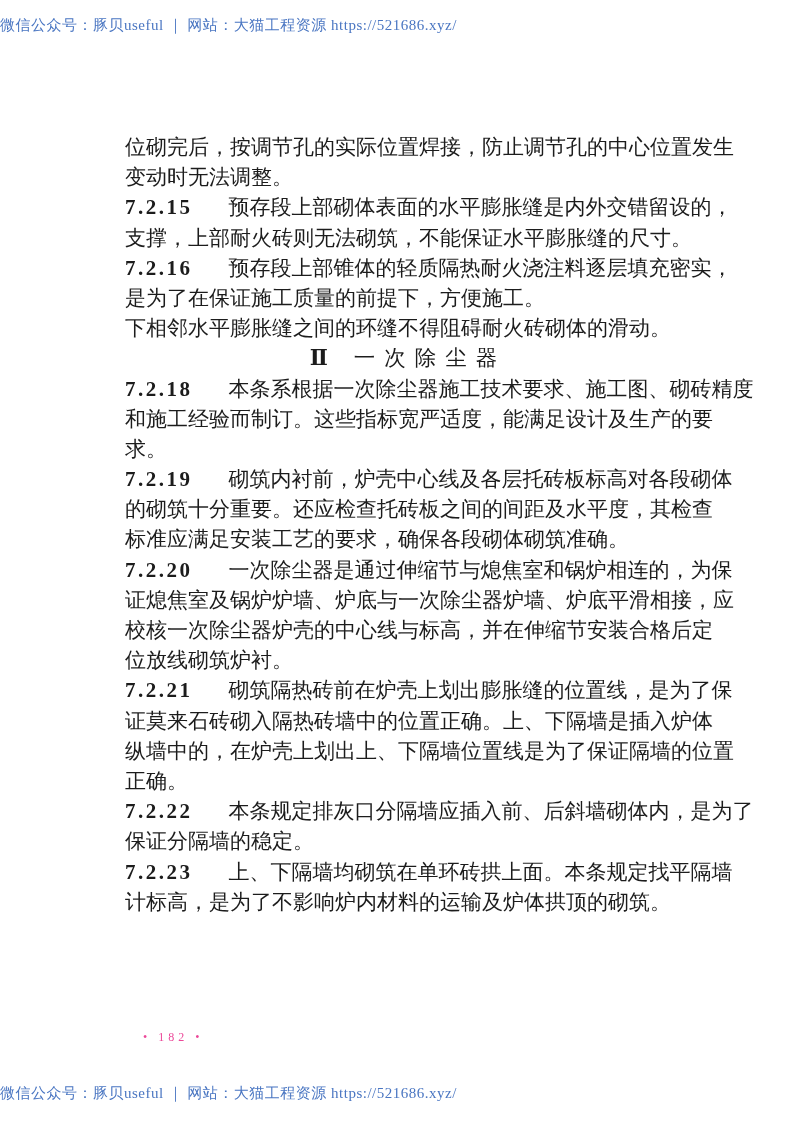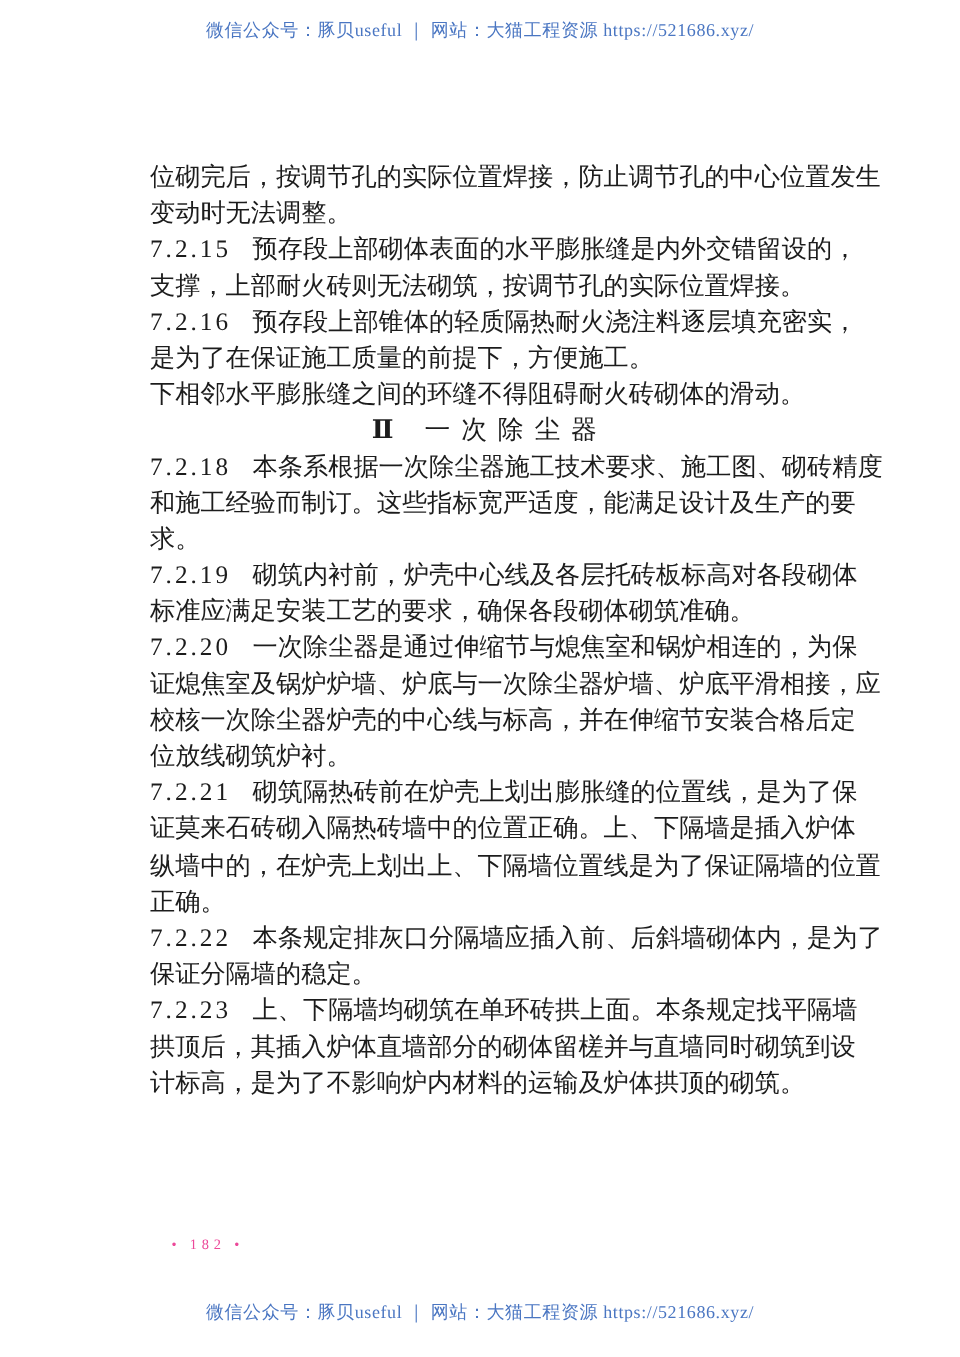--- a/index.html
+++ b/index.html
@@ -13,21 +13,20 @@
     height: 1131px;
     background: #ffffff;
     overflow: hidden;
     font-family: "Liberation Serif", "DejaVu Serif", serif;
     color: #1c1c1c;
   }
   .watermark {
     position: absolute;
     left: 0;
     width: 800px;
-    text-align: center;
     font-size: 15px;
     letter-spacing: 0.5px;
     color: #4a76c2;
     font-family: "Liberation Serif", "DejaVu Serif", serif;
     white-space: nowrap;
   }
   .watermark.top { top: 16px; }
   .watermark.bottom { top: 1084px; }
   .body-col {
     position: absolute;
@@ -40,23 +39,23 @@
   .text-line {
     text-align: justify;
     text-align-last: justify;
     height: 30.2px;
     white-space: nowrap;
   }
   .text-line.para-end {
     text-align-last: left;
   }
   .clause-num {
-    font-weight: 400;
+    font-weight: 700;
     letter-spacing: 2.5px;
-    margin-right: 18px;
+    margin-right: 36px;
     font-family: "Liberation Serif", "DejaVu Serif", serif;
   }
   .heading-line {
     height: 30.2px;
     text-align: left;
     text-align-last: center;
     font-size: 21.5px;
   }
   .heading-numeral {
     font-weight: 600;
@@ -79,42 +78,42 @@
 <body>
 
 <div class="page">
 
   <div class="watermark top">微信公众号：豚贝useful ｜ 网站：大猫工程资源 https://521686.xyz/</div>
 
   <div class="body-col">
       <div class="text-line"><span>位砌完后，按调节孔的实际位置焊接，防止调节孔的中心位置发生</span></div>
       <div class="text-line para-end"><span>变动时无法调整。</span></div>
       <div class="text-line"><span class="clause-num">7.2.15</span><span>预存段上部砌体表面的水平膨胀缝是内外交错留设的，</span></div>
-      <div class="text-line para-end"><span>支撑，上部耐火砖则无法砌筑，按调节孔的实际位置焊接。</span></div>
+      <div class="text-line para-end"><span>支撑，上部耐火砖则无法砌筑，不能保证水平膨胀缝的尺寸。</span></div>
       <div class="text-line"><span class="clause-num">7.2.16</span><span>预存段上部锥体的轻质隔热耐火浇注料逐层填充密实，</span></div>
       <div class="text-line para-end"><span>是为了在保证施工质量的前提下，方便施工。</span></div>
       <div class="text-line para-end"><span>下相邻水平膨胀缝之间的环缝不得阻碍耐火砖砌体的滑动。</span></div>
       <div class="heading-line"><span class="heading-numeral">Ⅱ</span><span class="heading-title">一次除尘器</span></div>
       <div class="text-line"><span class="clause-num">7.2.18</span><span>本条系根据一次除尘器施工技术要求、施工图、砌砖精度</span></div>
       <div class="text-line"><span>和施工经验而制订。这些指标宽严适度，能满足设计及生产的要</span></div>
       <div class="text-line para-end"><span>求。</span></div>
       <div class="text-line"><span class="clause-num">7.2.19</span><span>砌筑内衬前，炉壳中心线及各层托砖板标高对各段砌体</span></div>
+      <div class="text-line"><span>的砌筑十分重要。还应检查托砖板之间的间距及水平度，其检查</span></div>
       <div class="text-line para-end"><span>标准应满足安装工艺的要求，确保各段砌体砌筑准确。</span></div>
       <div class="text-line"><span class="clause-num">7.2.20</span><span>一次除尘器是通过伸缩节与熄焦室和锅炉相连的，为保</span></div>
       <div class="text-line"><span>证熄焦室及锅炉炉墙、炉底与一次除尘器炉墙、炉底平滑相接，应</span></div>
       <div class="text-line"><span>校核一次除尘器炉壳的中心线与标高，并在伸缩节安装合格后定</span></div>
       <div class="text-line para-end"><span>位放线砌筑炉衬。</span></div>
       <div class="text-line"><span class="clause-num">7.2.21</span><span>砌筑隔热砖前在炉壳上划出膨胀缝的位置线，是为了保</span></div>
       <div class="text-line"><span>证莫来石砖砌入隔热砖墙中的位置正确。上、下隔墙是插入炉体</span></div>
       <div class="text-line"><span>纵墙中的，在炉壳上划出上、下隔墙位置线是为了保证隔墙的位置</span></div>
       <div class="text-line para-end"><span>正确。</span></div>
       <div class="text-line"><span class="clause-num">7.2.22</span><span>本条规定排灰口分隔墙应插入前、后斜墙砌体内，是为了</span></div>
       <div class="text-line para-end"><span>保证分隔墙的稳定。</span></div>
       <div class="text-line"><span class="clause-num">7.2.23</span><span>上、下隔墙均砌筑在单环砖拱上面。本条规定找平隔墙</span></div>
-      <div class="text-line"><span>拱顶后，其插入炉体直墙部分的砌体留槎并与直墙同时砌筑到设</span></div>
       <div class="text-line para-end"><span>计标高，是为了不影响炉内材料的运输及炉体拱顶的砌筑。</span></div>
     </div>
 
   <div class="page-number">• 182 •</div>
 
   <div class="watermark bottom">微信公众号：豚贝useful ｜ 网站：大猫工程资源 https://521686.xyz/</div>
 
 </div>
 
 </body></html>

